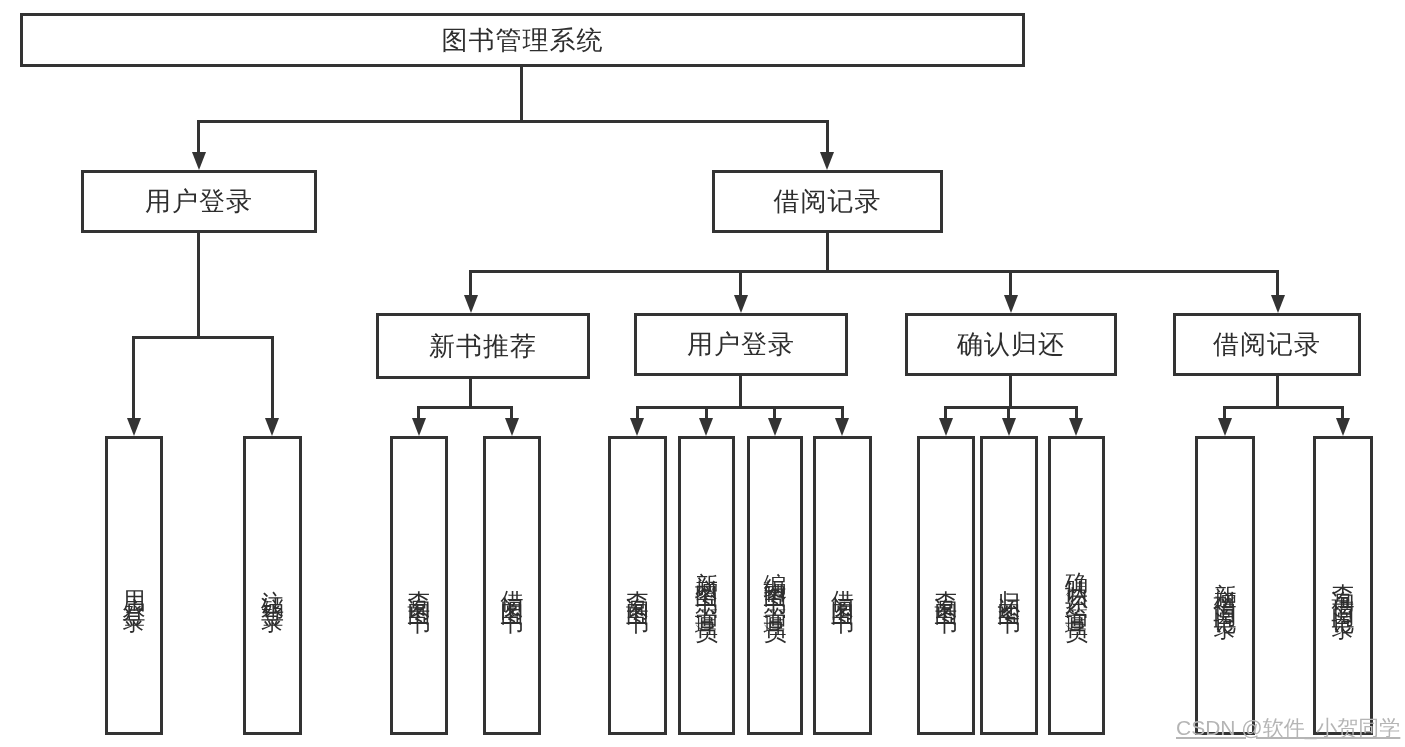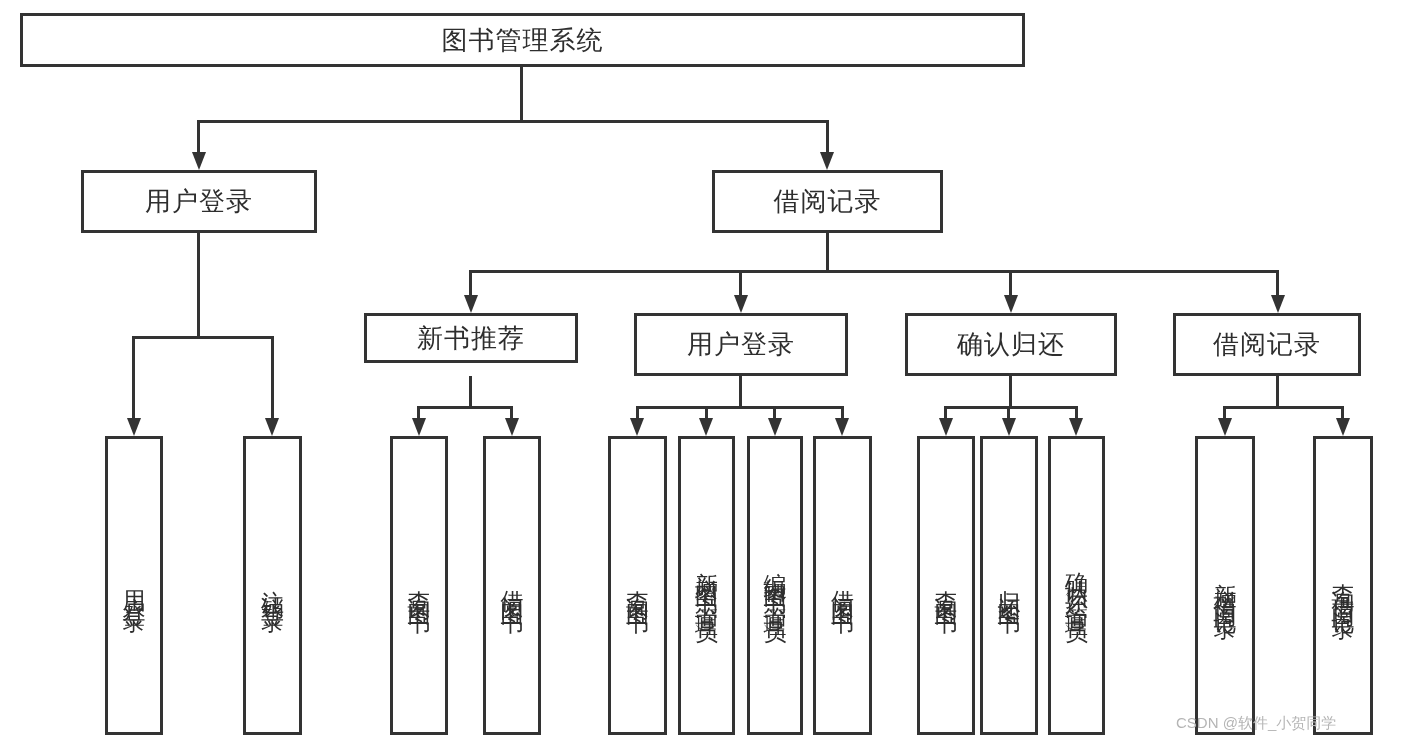--- a/index.html
+++ b/index.html
@@ -17,22 +17,22 @@
     font-size:23px;letter-spacing:7px;line-height:1;white-space:nowrap;
   }
   .vline{position:absolute;width:3px;background:#333333;}
   .hline{position:absolute;height:3px;background:#333333;}
   .arrow{
     position:absolute;width:0;height:0;
     border-left:7px solid transparent;border-right:7px solid transparent;
     border-top:18px solid #333333;
   }
   .watermark{
-    position:absolute;left:1176px;top:714px;font-size:15px;color:#b5b5b5;
-    white-space:nowrap;z-index:5;
+    position:absolute;left:1176px;top:714px;font-size:21px;color:#b5b5b5;
+    white-space:nowrap;z-index:5;text-decoration:underline;
   }
 </style>
 </head>
 <body>
 
 <div class="canvas">
 
   <div class="node h" style="left:20px;top:13px;width:1005px;height:54px">
     <span class="lbl">图书管理系统</span>
   </div>
@@ -62,21 +62,21 @@
   <div class="hline" style="left:470px;top:270px;width:808px"></div>
   <div class="vline" style="left:469px;top:270px;height:27px"></div>
   <div class="vline" style="left:739px;top:270px;height:27px"></div>
   <div class="vline" style="left:1009px;top:270px;height:27px"></div>
   <div class="vline" style="left:1276px;top:270px;height:27px"></div>
   <div class="arrow" style="left:464px;top:295px"></div>
   <div class="arrow" style="left:734px;top:295px"></div>
   <div class="arrow" style="left:1004px;top:295px"></div>
   <div class="arrow" style="left:1271px;top:295px"></div>
 
-  <div class="node h" style="left:364px;top:313px;width:214px;height:50px">
+  <div class="node h" style="left:376px;top:313px;width:214px;height:66px">
     <span class="lbl">新书推荐</span>
   </div>
   <div class="node h" style="left:634px;top:313px;width:214px;height:63px">
     <span class="lbl">用户登录</span>
   </div>
   <div class="node h" style="left:905px;top:313px;width:212px;height:63px">
     <span class="lbl">确认归还</span>
   </div>
   <div class="node h" style="left:1173px;top:313px;width:188px;height:63px">
     <span class="lbl">借阅记录</span>

